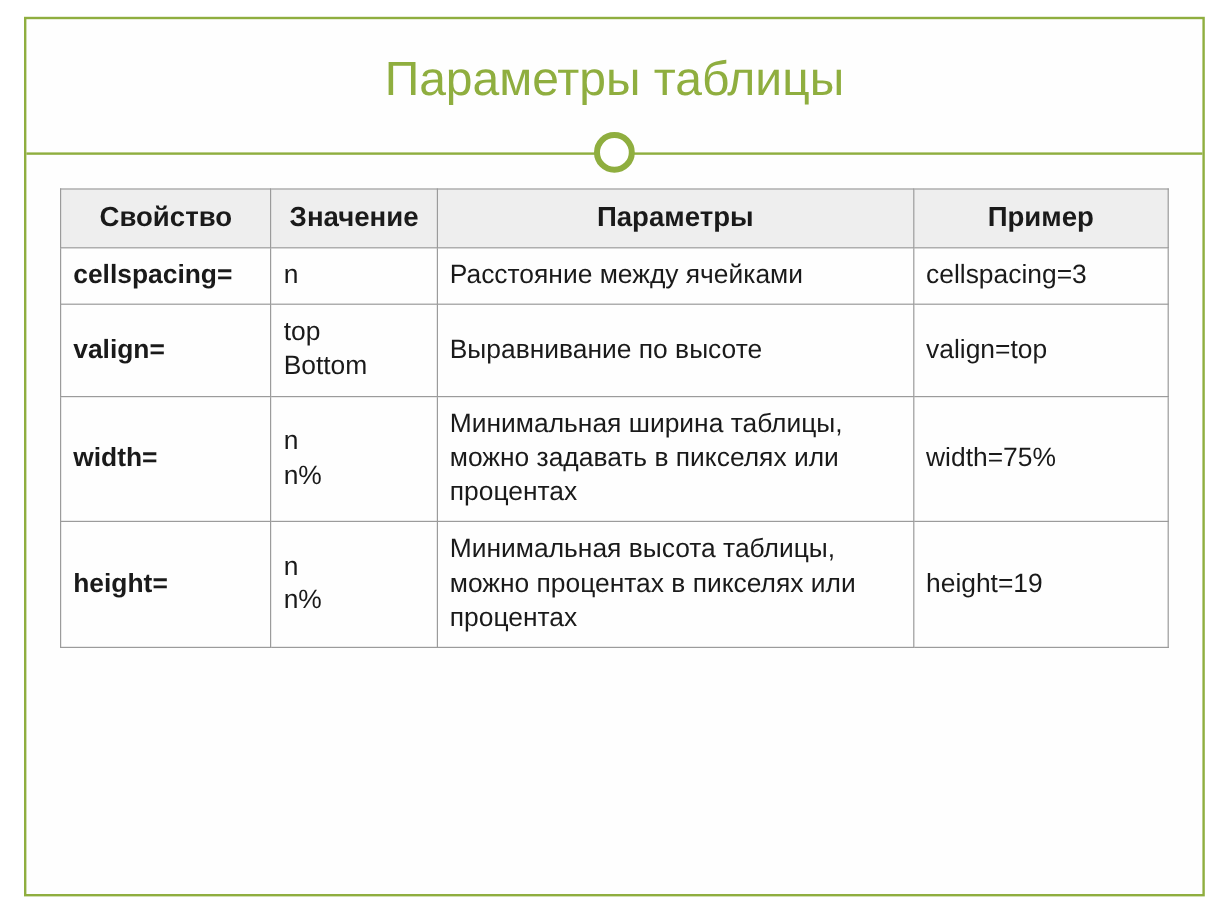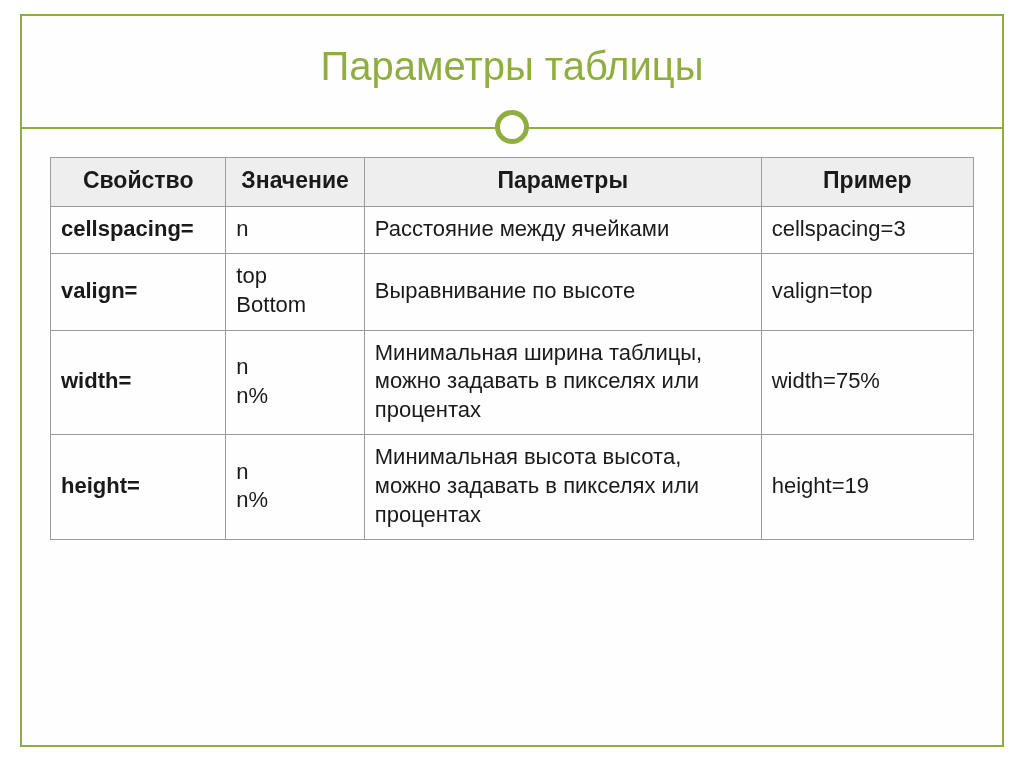--- a/index.html
+++ b/index.html
@@ -128,20 +128,20 @@
           <td class="prop">width=</td>
           <td class="val-col">n
 n%</td>
           <td class="desc-col">Минимальная ширина таблицы, можно задавать в пикселях или процентах</td>
           <td class="ex-col">width=75%</td>
         </tr>
         <tr>
           <td class="prop">height=</td>
           <td class="val-col">n
 n%</td>
-          <td class="desc-col">Минимальная высота высота, можно задавать в пикселях или процентах</td>
+          <td class="desc-col">Минимальная высота таблицы, можно процентах в пикселях или процентах</td>
           <td class="ex-col">height=19</td>
         </tr>
       </tbody>
     </table>
   </div>
 
 </div>
 
 </body></html>

